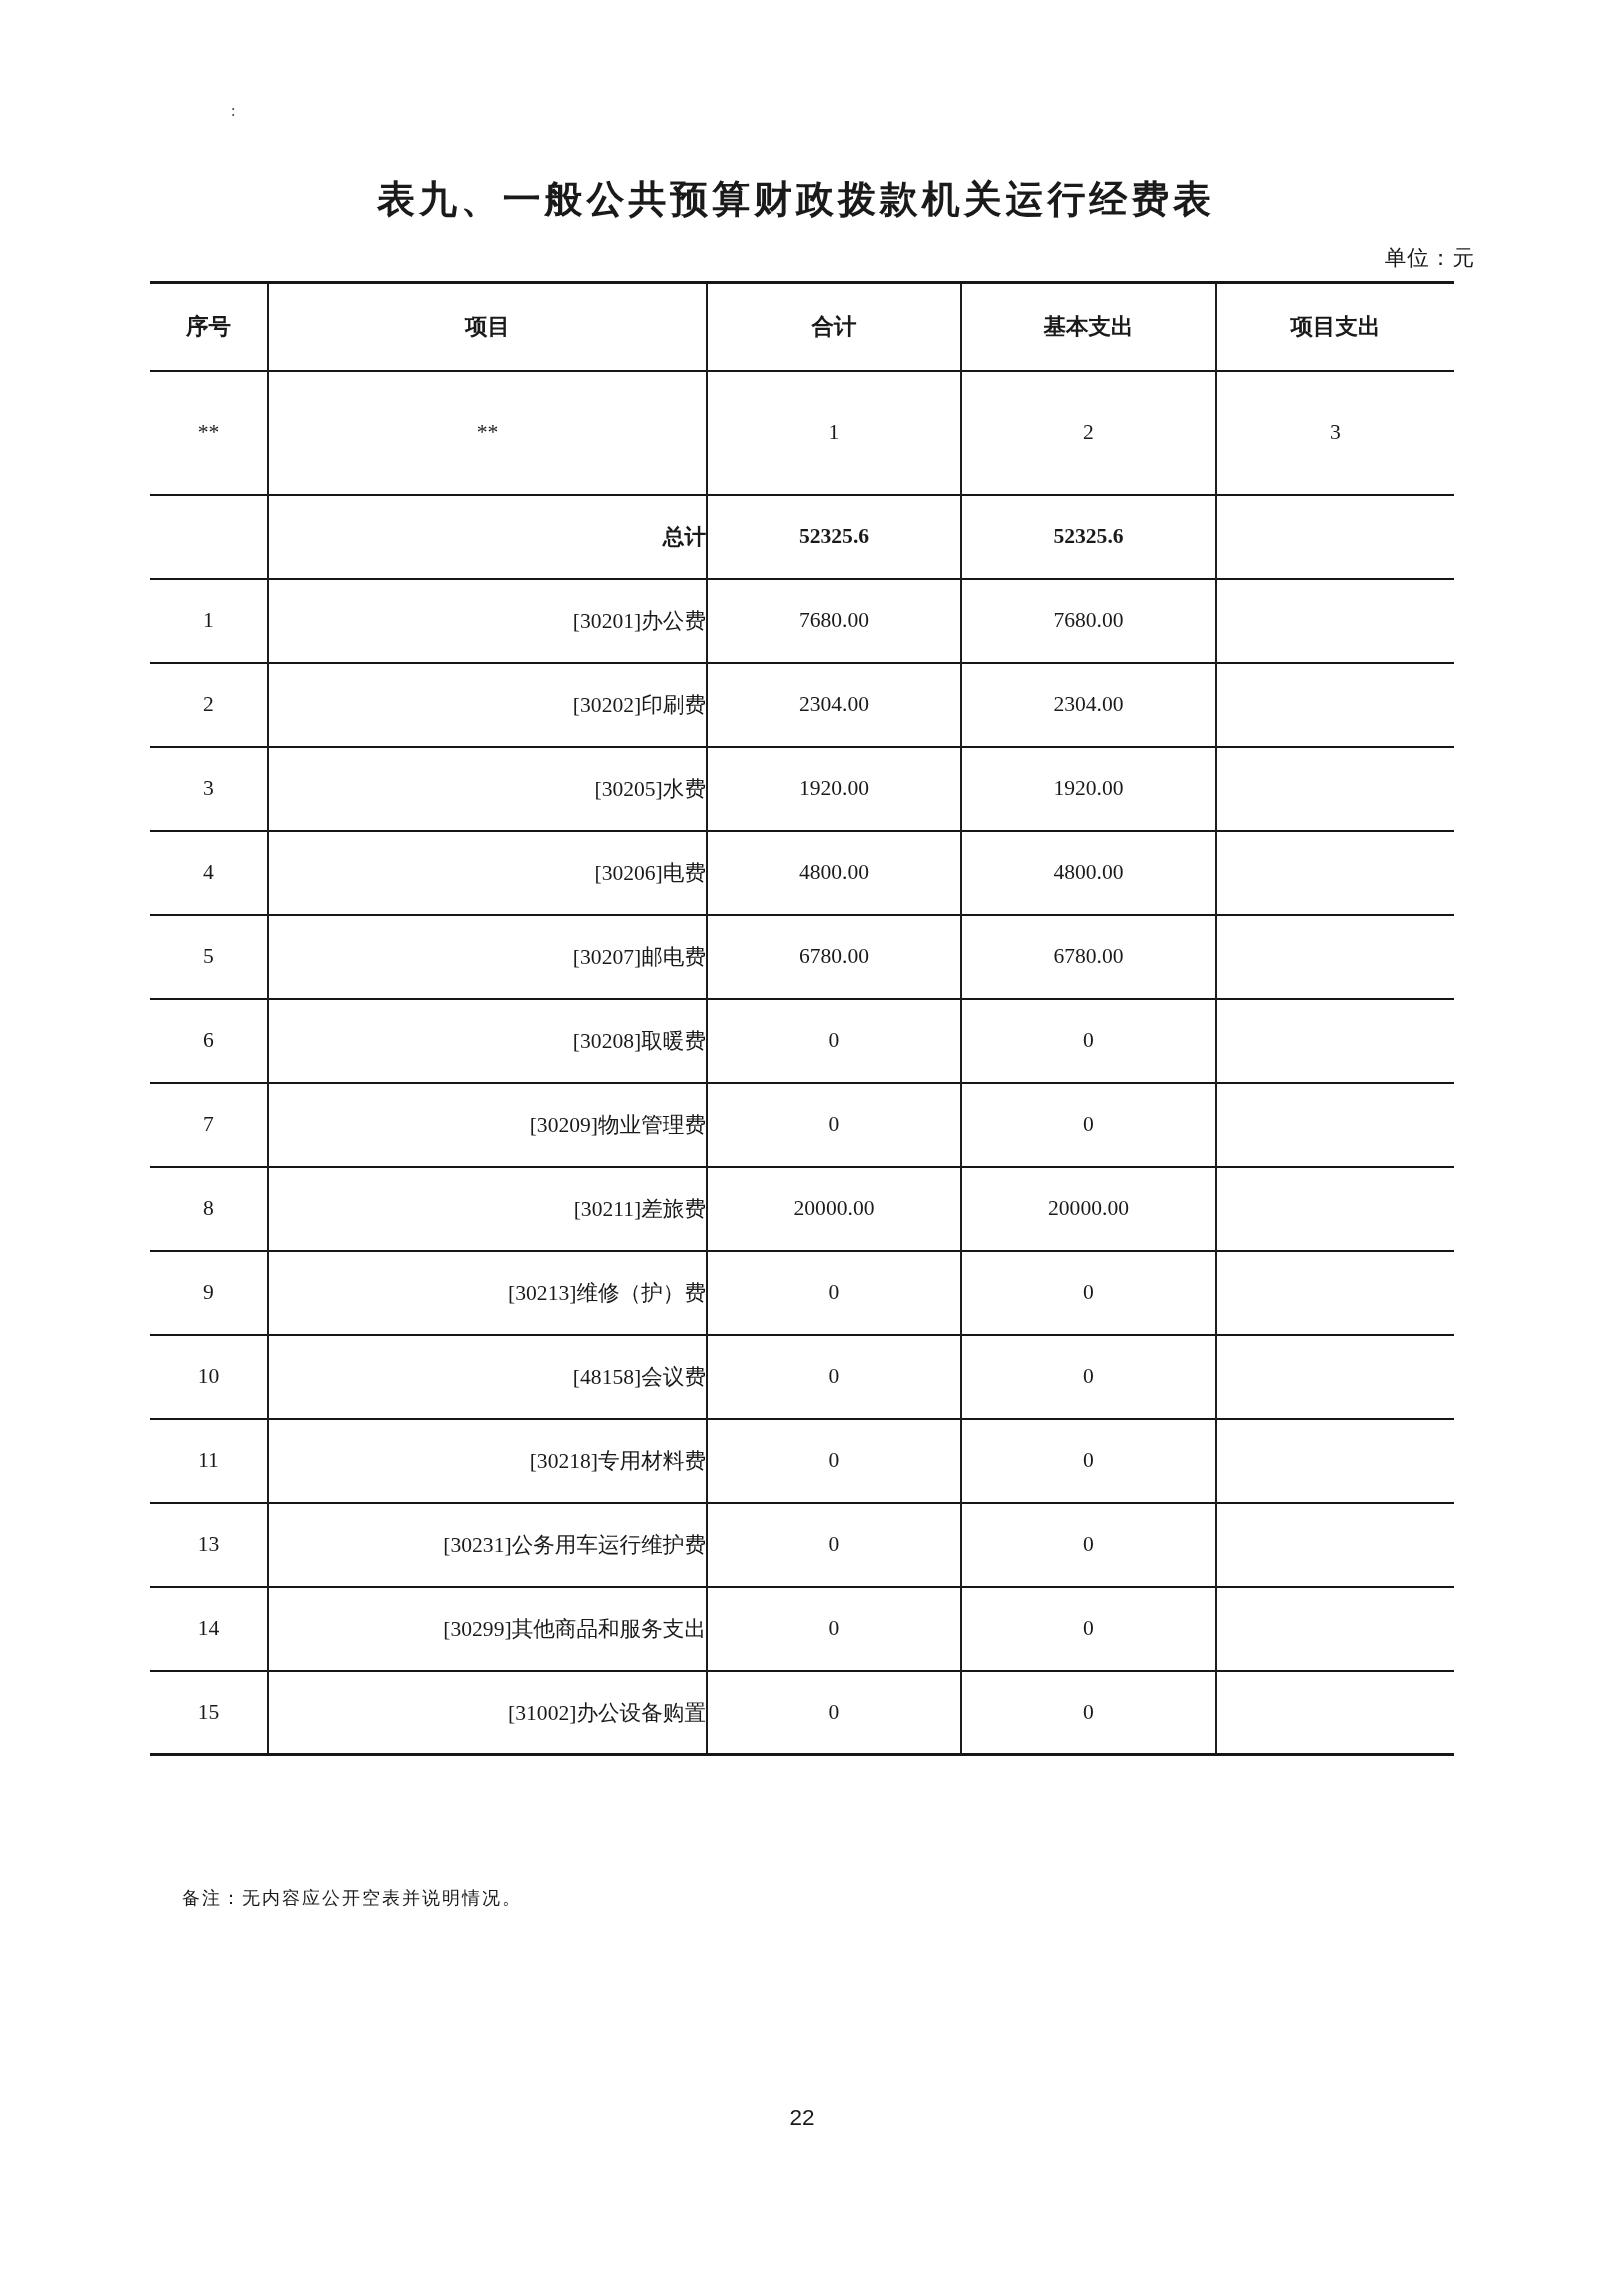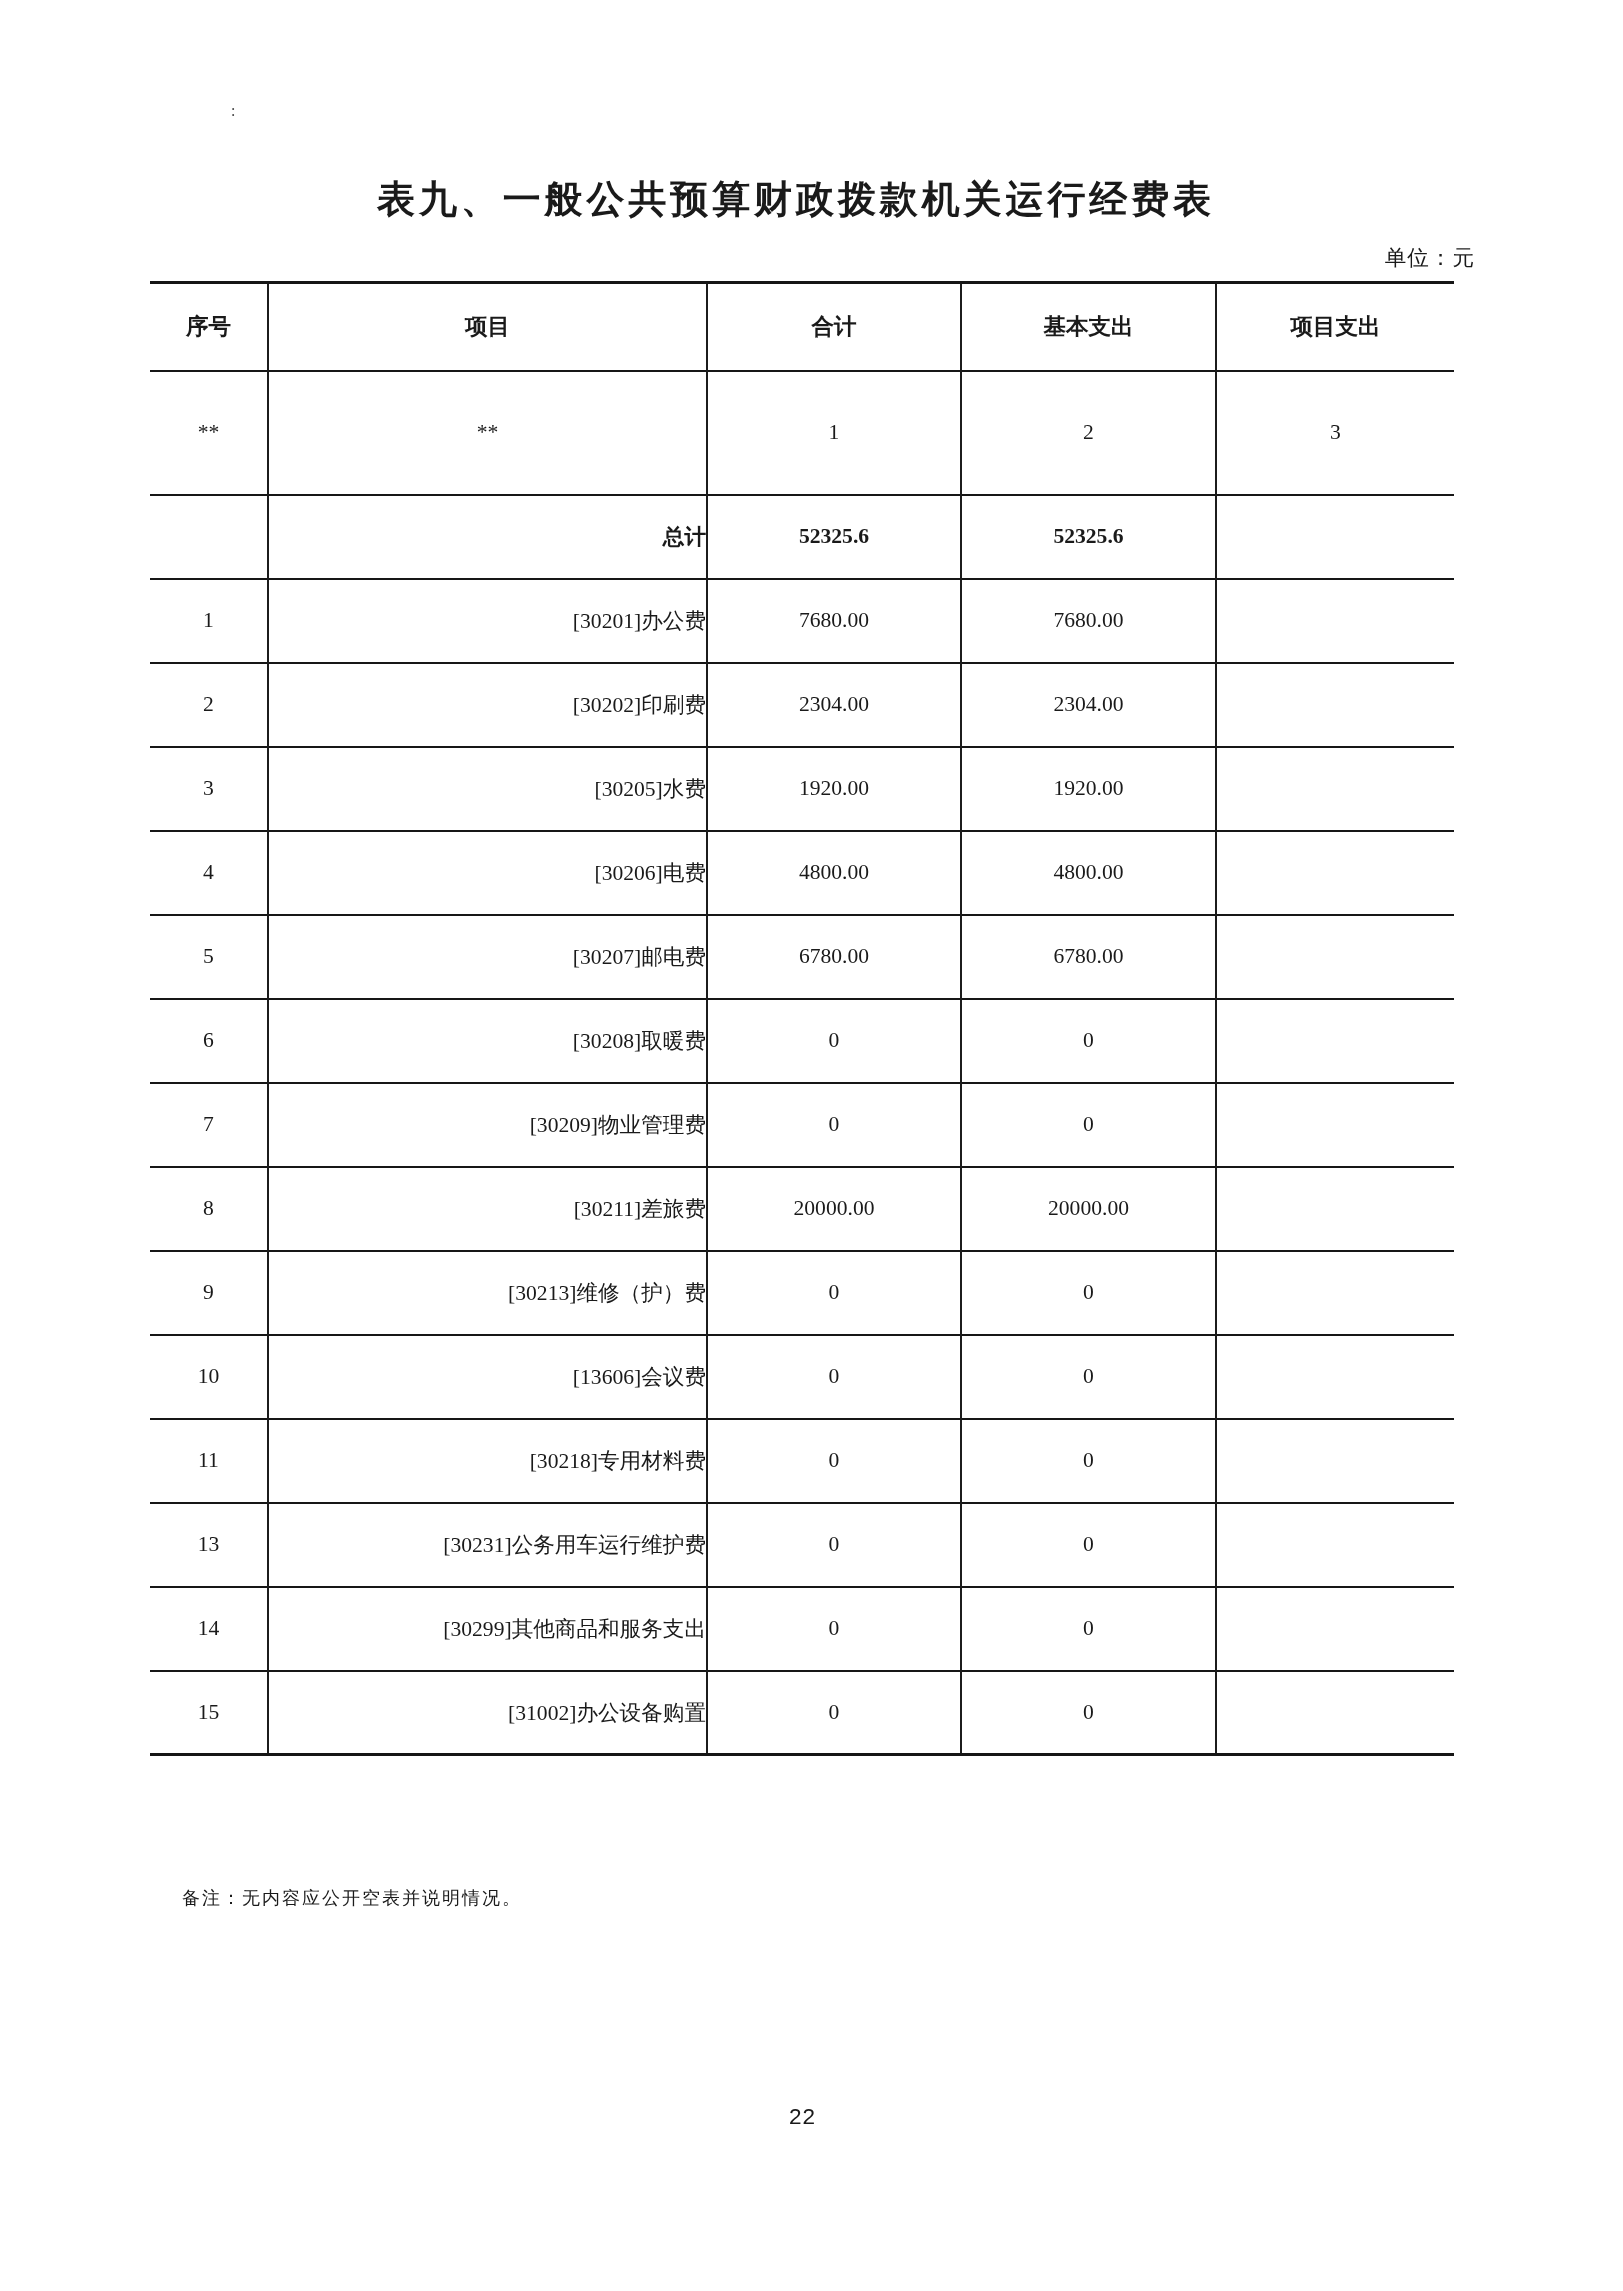--- a/index.html
+++ b/index.html
@@ -87,21 +87,21 @@
     font-size: 18px;
     letter-spacing: 2px;
   }
   .page-number {
     position: absolute;
     left: 150px;
     top: 2105px;
     width: 1304px;
     text-align: center;
     font-size: 22.5px;
-    font-family: Liberation Mono, monospace;
+    font-family: Liberation Sans, sans-serif;
   }
 </style>
 </head>
 <body>
 
 <span class="scan-artifact">:</span>
 
 <div class="doc-title">表九、一般公共预算财政拨款机关运行经费表</div>
 
 <div class="unit-label">单位：元</div>
@@ -197,21 +197,21 @@
       </tr>
       <tr class="data-row">
         <td class="c0">9</td>
         <td class="c1">[30213]维修（护）费</td>
         <td class="c2">0</td>
         <td class="c3">0</td>
         <td class="c4"></td>
       </tr>
       <tr class="data-row">
         <td class="c0">10</td>
-        <td class="c1">[13606]会议费</td>
+        <td class="c1">[48158]会议费</td>
         <td class="c2">0</td>
         <td class="c3">0</td>
         <td class="c4"></td>
       </tr>
       <tr class="data-row">
         <td class="c0">11</td>
         <td class="c1">[30218]专用材料费</td>
         <td class="c2">0</td>
         <td class="c3">0</td>
         <td class="c4"></td>

